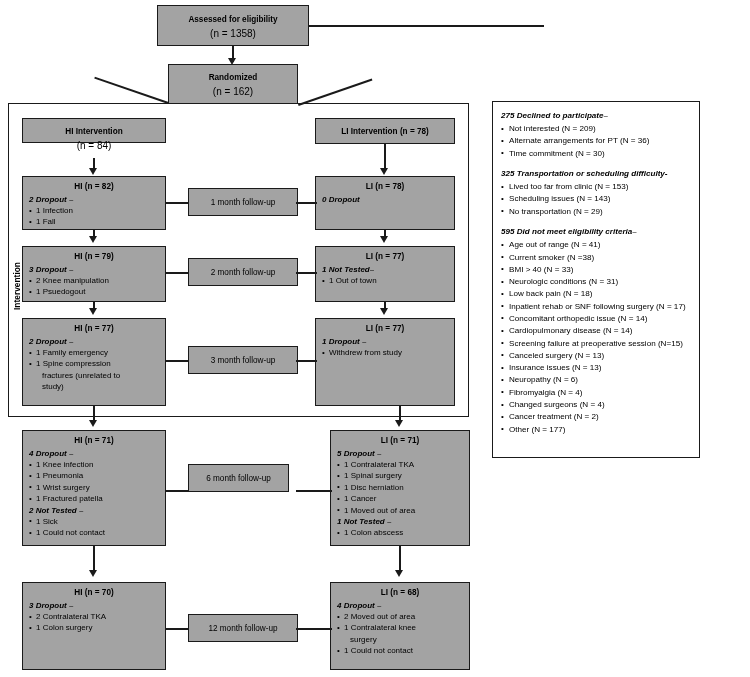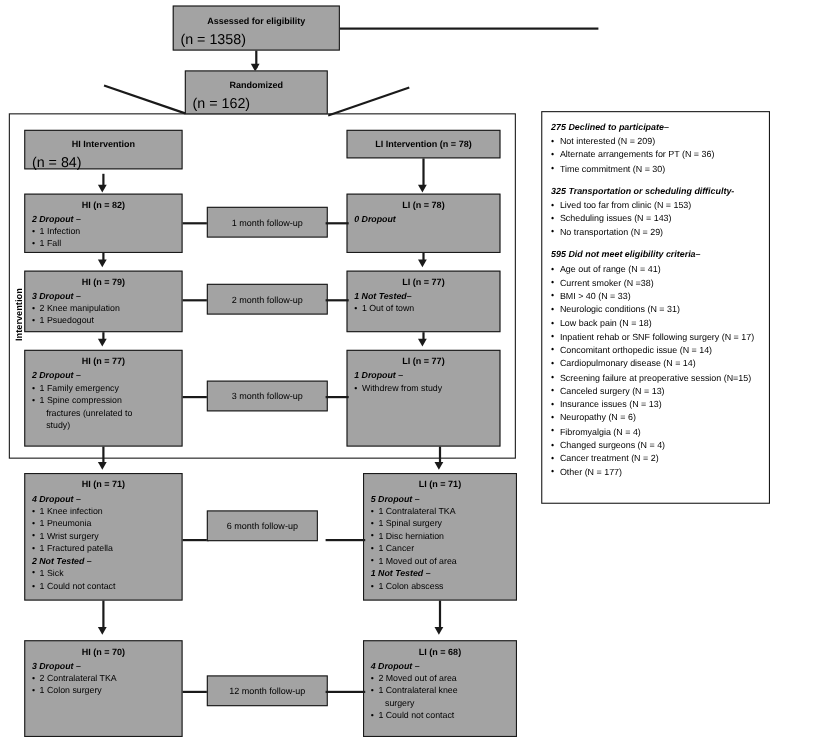--- a/index.html
+++ b/index.html
@@ -14,21 +14,21 @@
 
   
   .node{position:absolute;box-sizing:border-box;}
 
   .box{
     border:1.6px solid #1a1a1a;
     background:#a3a3a3;
     box-sizing:border-box;
   }
   .title-ctr{font-size:8.2px;font-weight:bold;text-align:center;line-height:1.45;}
-  .sub{font-size:13px;line-height:1.45;}
+  .sub{font-size:10px;text-align:center;line-height:1.45;}
   .hdr-italic{
     font-size:8px;font-style:italic;font-weight:bold;
     text-align:left;line-height:1.4;
   }
   .bullets{list-style:none;margin:0;padding:0;}
   .bullets li{
     font-size:8px;line-height:1.42;text-align:left;
     padding-left:7px;position:relative;
   }
   .bullets li:before{
@@ -109,21 +109,21 @@
   <div class="arrowdn" style="left:228px;top:58px;"></div>
 
   <div class="node box armbox" style="left:168px;top:64px;width:130px;height:40px;padding-top:7px;">
     <div class="title-ctr">Randomized</div>
     <div class="sub">(n = 162)</div>
   </div>
 
   <div class="diag" style="left:168px;top:104px;width:78px;transform:rotate(199deg);"></div>
   <div class="diag" style="left:298px;top:104px;width:78px;transform:rotate(-19deg);"></div>
 
-  <div class="node box armbox" style="left:22px;top:118px;width:144px;height:36px;padding-top:7px;">
+  <div class="node box armbox" style="left:22px;top:118px;width:144px;height:25px;padding-top:7px;">
     <div class="title-ctr">HI Intervention</div>
     <div class="sub">(n = 84)</div>
   </div>
   <div class="vline" style="left:93px;top:158px;height:13px;"></div>
   <div class="arrowdn" style="left:89px;top:168px;"></div>
 
   <div class="node box armbox" style="left:315px;top:118px;width:140px;height:26px;padding-top:7px;">
     <div class="title-ctr">LI Intervention (n = 78)</div>
   </div>
   <div class="vline" style="left:384px;top:144px;height:27px;"></div>

